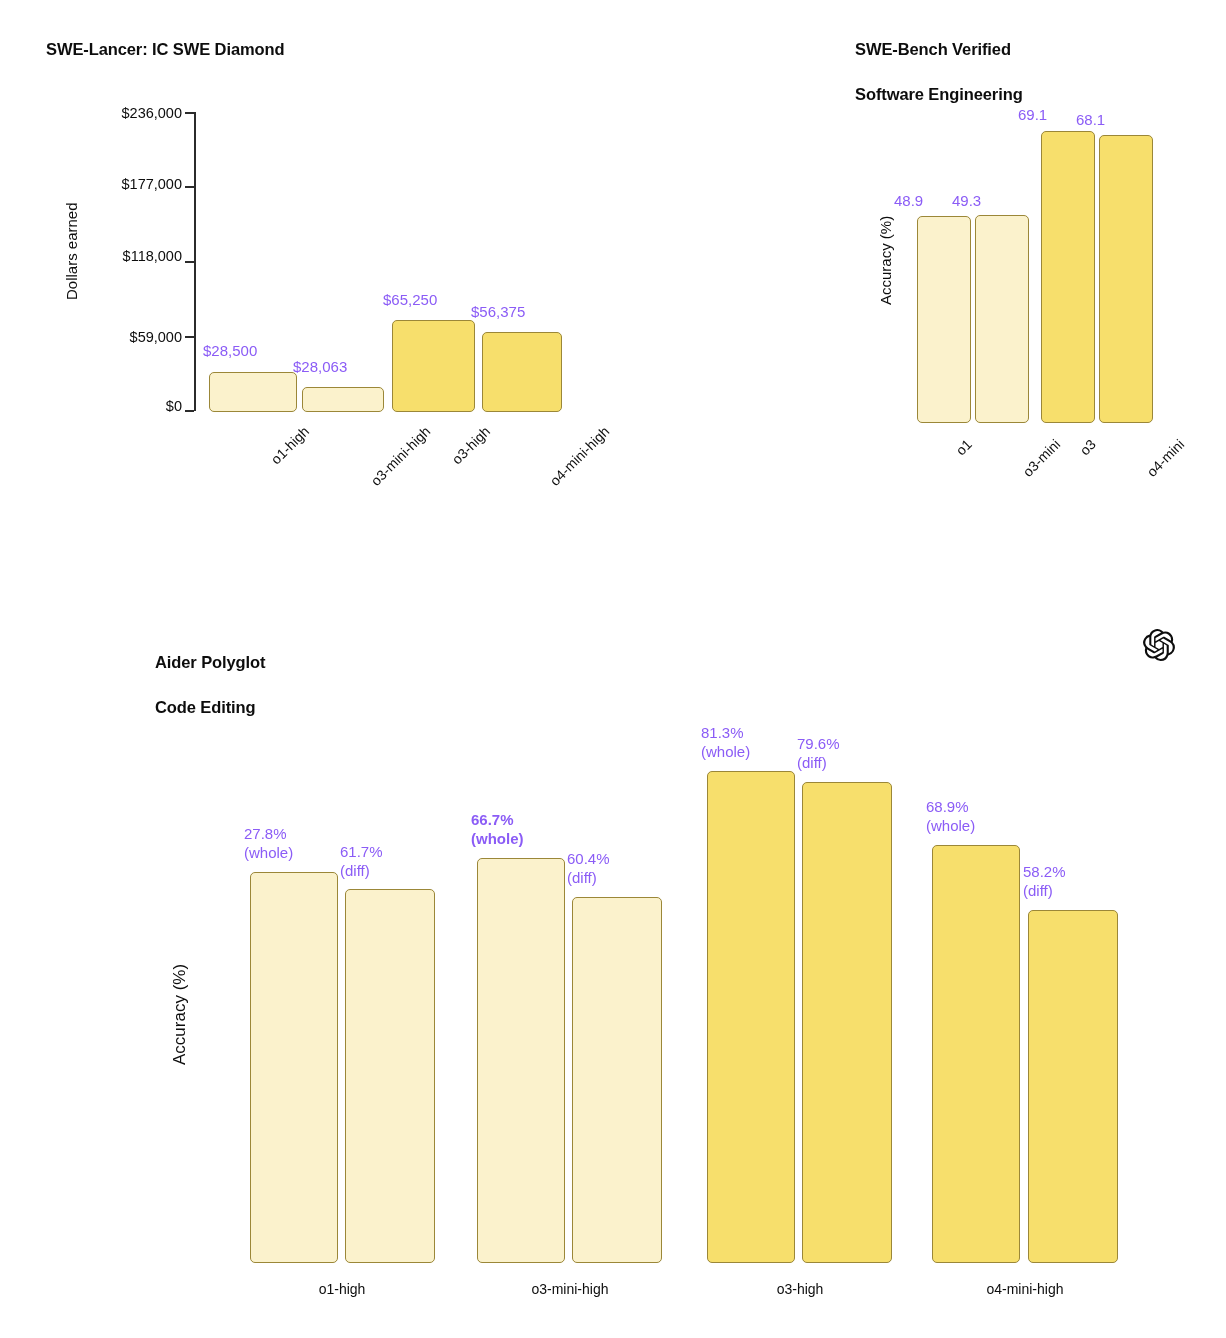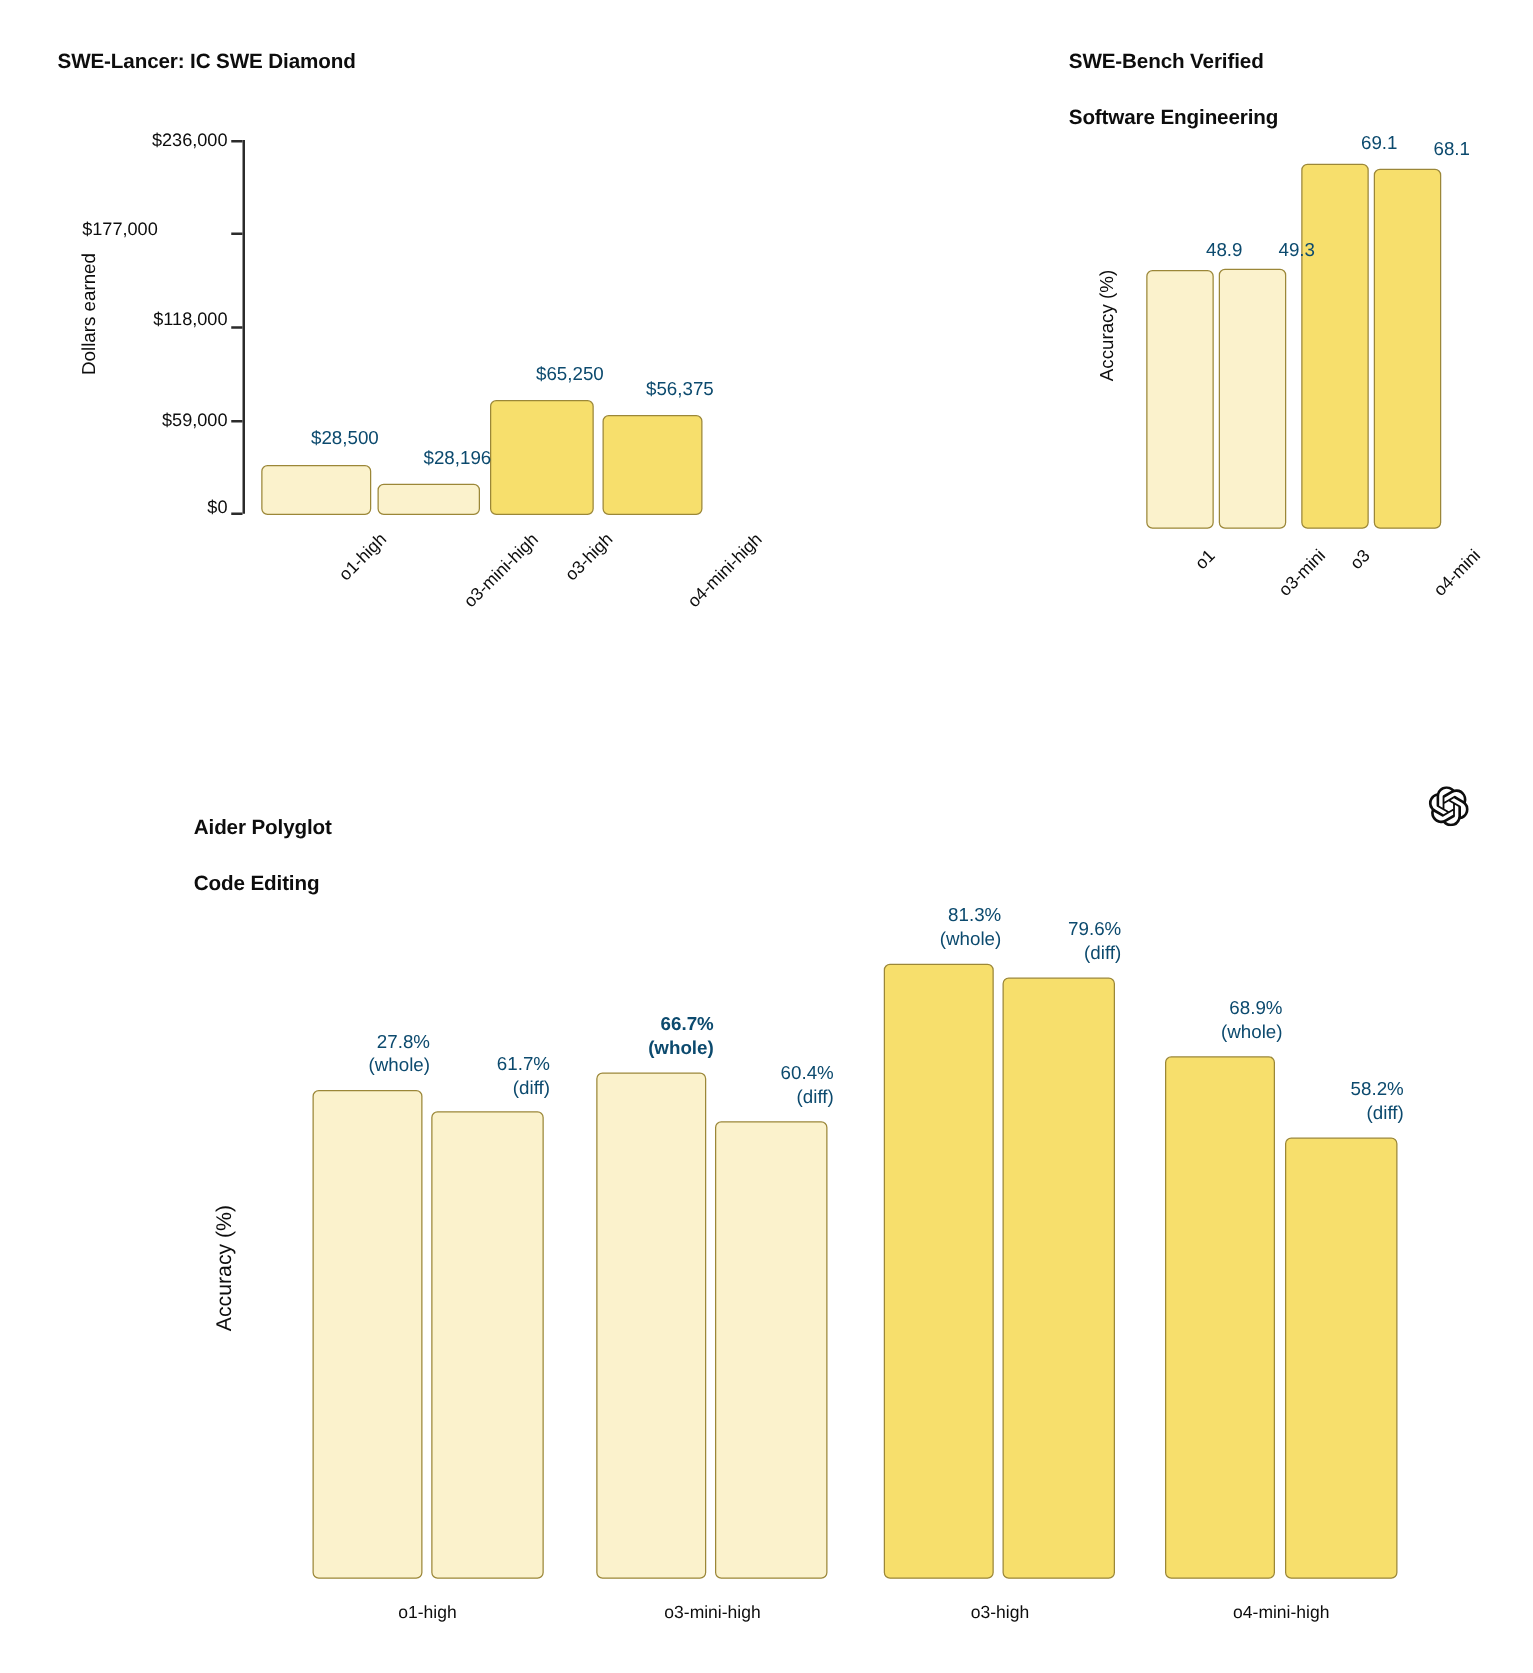--- a/index.html
+++ b/index.html
@@ -58,22 +58,22 @@
     border: 1.6px solid #9b8738;
     border-radius: 5px;
   }
   .bar.light  { background: #fbf2cc; }
   .bar.deep   { background: #f7df6c; }
 
   .bar-value {
     position: absolute;
     font-size: 15px;
     line-height: 1.24;
-    color: #0c4a6e;
-    text-align: right;
+    color: #8b5cf6;
+    text-align: left;
     white-space: pre-line;
   }
 
   .cat-label {
     position: absolute;
     font-size: 14px;
     color: #0d0d0d;
     white-space: nowrap;
     transform-origin: 100% 0;
   }
@@ -92,39 +92,39 @@
 
 <div id="page">
 
   <div class="chart-title" style="left:46px; top:16px; width:420px;">
     <div>SWE-Lancer: IC SWE Diamond</div>
   </div>
 
   <div class="axis-title" style="left:63px; top:300px; transform: rotate(-90deg);">Dollars earned</div>
 
   <div class="tick-label" style="left:10px; top:105px; width:172px;">$236,000</div>
-  <div class="tick-label" style="left:10px; top:176px; width:172px;text-align:center;">$177,000</div>
+  <div class="tick-label" style="left:10px; top:176px; width:172px;">$177,000</div>
   <div class="tick-label" style="left:10px; top:248px; width:172px;">$118,000</div>
   <div class="tick-label" style="left:10px; top:329px; width:172px;">$59,000</div>
   <div class="tick-label" style="left:10px; top:398px; width:172px;">$0</div>
 
   <div class="axis-line" style="left:194px; top:112px; width:1.6px; height:299px;"></div>
   <div class="tick-mark" style="left:185px; top:112px; width:9px; height:1.6px;"></div>
   <div class="tick-mark" style="left:185px; top:186px; width:9px; height:1.6px;"></div>
   <div class="tick-mark" style="left:185px; top:261px; width:9px; height:1.6px;"></div>
   <div class="tick-mark" style="left:185px; top:336px; width:9px; height:1.6px;"></div>
   <div class="tick-mark" style="left:185px; top:410px; width:9px; height:1.6px;"></div>
 
   <div class="bar light" style="left:209px; top:372px; width:88px; height:40px;"></div>
   <div class="bar light" style="left:302px; top:387px; width:82px; height:25px;"></div>
   <div class="bar deep" style="left:392px; top:320px; width:83px; height:92px;"></div>
   <div class="bar deep" style="left:482px; top:332px; width:80px; height:80px;"></div>
 
   <div class="bar-value" style="left:203px; top:342px; width:100px;">$28,500</div>
-  <div class="bar-value" style="left:293px; top:358px; width:100px;">$28,196</div>
+  <div class="bar-value" style="left:293px; top:358px; width:100px;">$28,063</div>
   <div class="bar-value" style="left:383px; top:291px; width:100px;">$65,250</div>
   <div class="bar-value" style="left:471px; top:303px; width:100px;">$56,375</div>
 
   <div class="cat-label rot" style="left:254px; top:423px;">o1-high</div>
   <div class="cat-label rot" style="left:345px; top:423px;">o3-mini-high</div>
   <div class="cat-label rot" style="left:435px; top:423px;">o3-high</div>
   <div class="cat-label rot" style="left:524px; top:423px;">o4-mini-high</div>
 
   <div class="chart-title" style="left:855px; top:16px; width:400px;">
     <div>SWE-Bench Verified</div>

